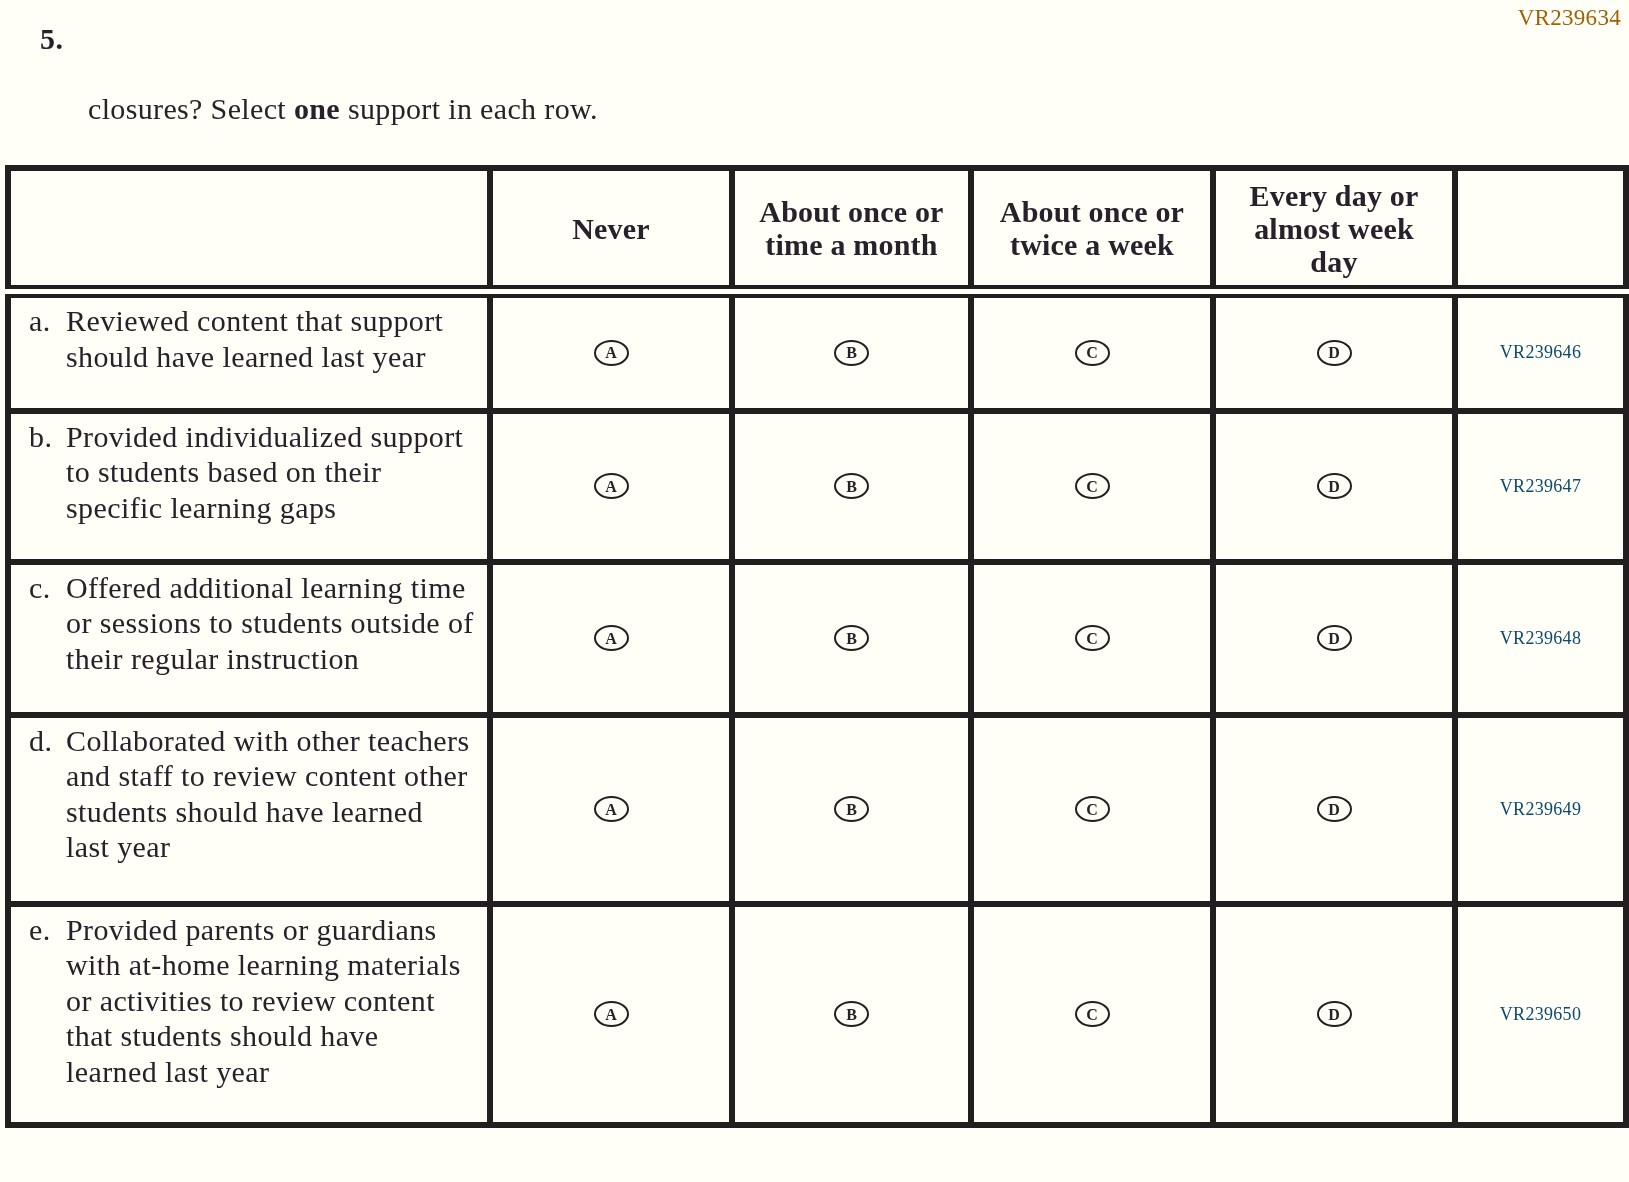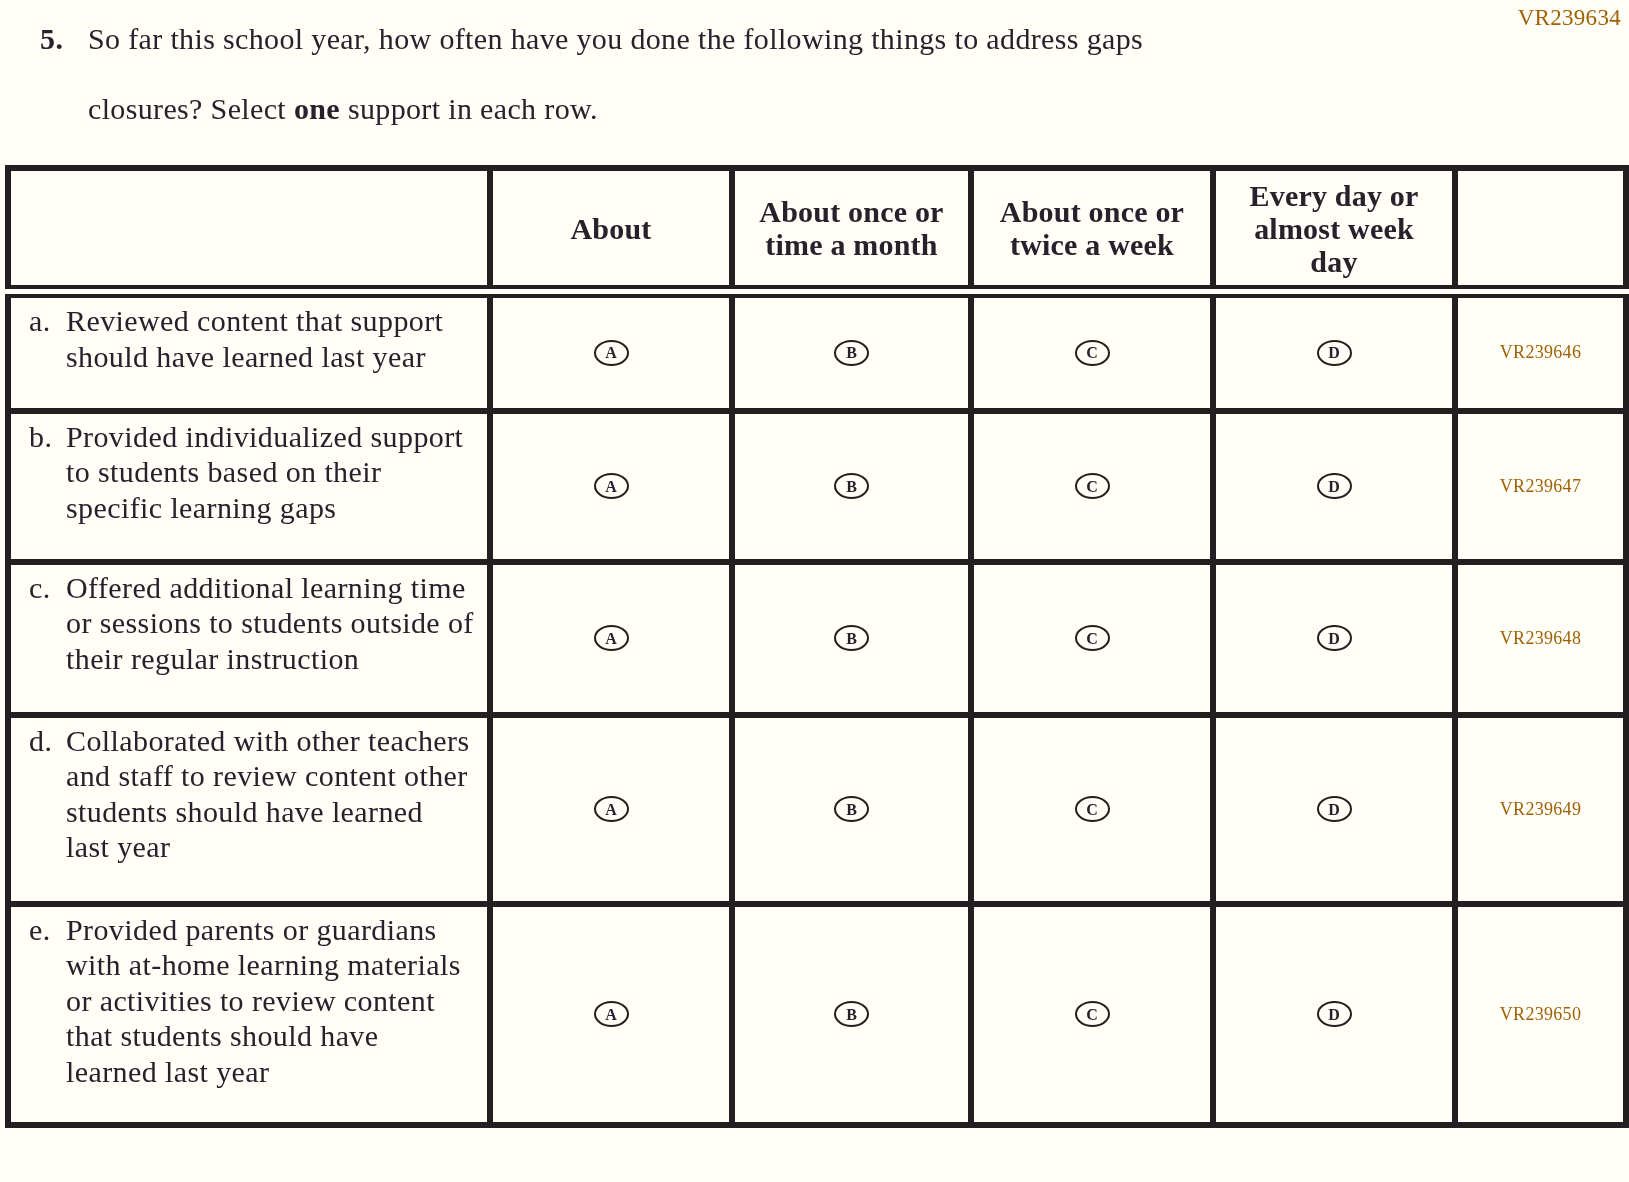--- a/index.html
+++ b/index.html
@@ -109,52 +109,52 @@
     font-weight: bold;
     line-height: 1;
     padding-top: 1px;
     cursor: pointer;
     background: transparent;
   }
   td.code-cell {
     text-align: center;
     vertical-align: middle;
     font-size: 18px;
-    color: #a16207;
+    color: #0c4a6e;
     letter-spacing: 0.3px;
     padding: 0 4px;
   }
 </style>
 </head>
 <body>
 
 <div class="page-code">VR239634</div>
 
 <div class="question">
   <div class="q-number">5.</div>
   <div class="q-text">
-    <span>So far this school year, how often have you done the following things to address gaps</span><br>
+    <br>
     <br>
     <span>closures? Select </span><b>one</b><span> support in each row.</span>
   </div>
 </div>
 
 <table class="survey-table">
   <colgroup>
     <col style="width:482px">
     <col style="width:242px">
     <col style="width:239px">
     <col style="width:242px">
     <col style="width:242px">
     <col style="width:171px">
   </colgroup>
   <thead>
     <tr>
       <th></th>
-      <th>About</th>
+      <th>Never</th>
       <th>About once or time a month</th>
       <th>About once or twice a week</th>
       <th>Every day or almost week day</th>
       <th></th>
     </tr>
   </thead>
   <tbody>
       <tr>
     <td class="stmt-cell">
       <div class="stmt-inner">

